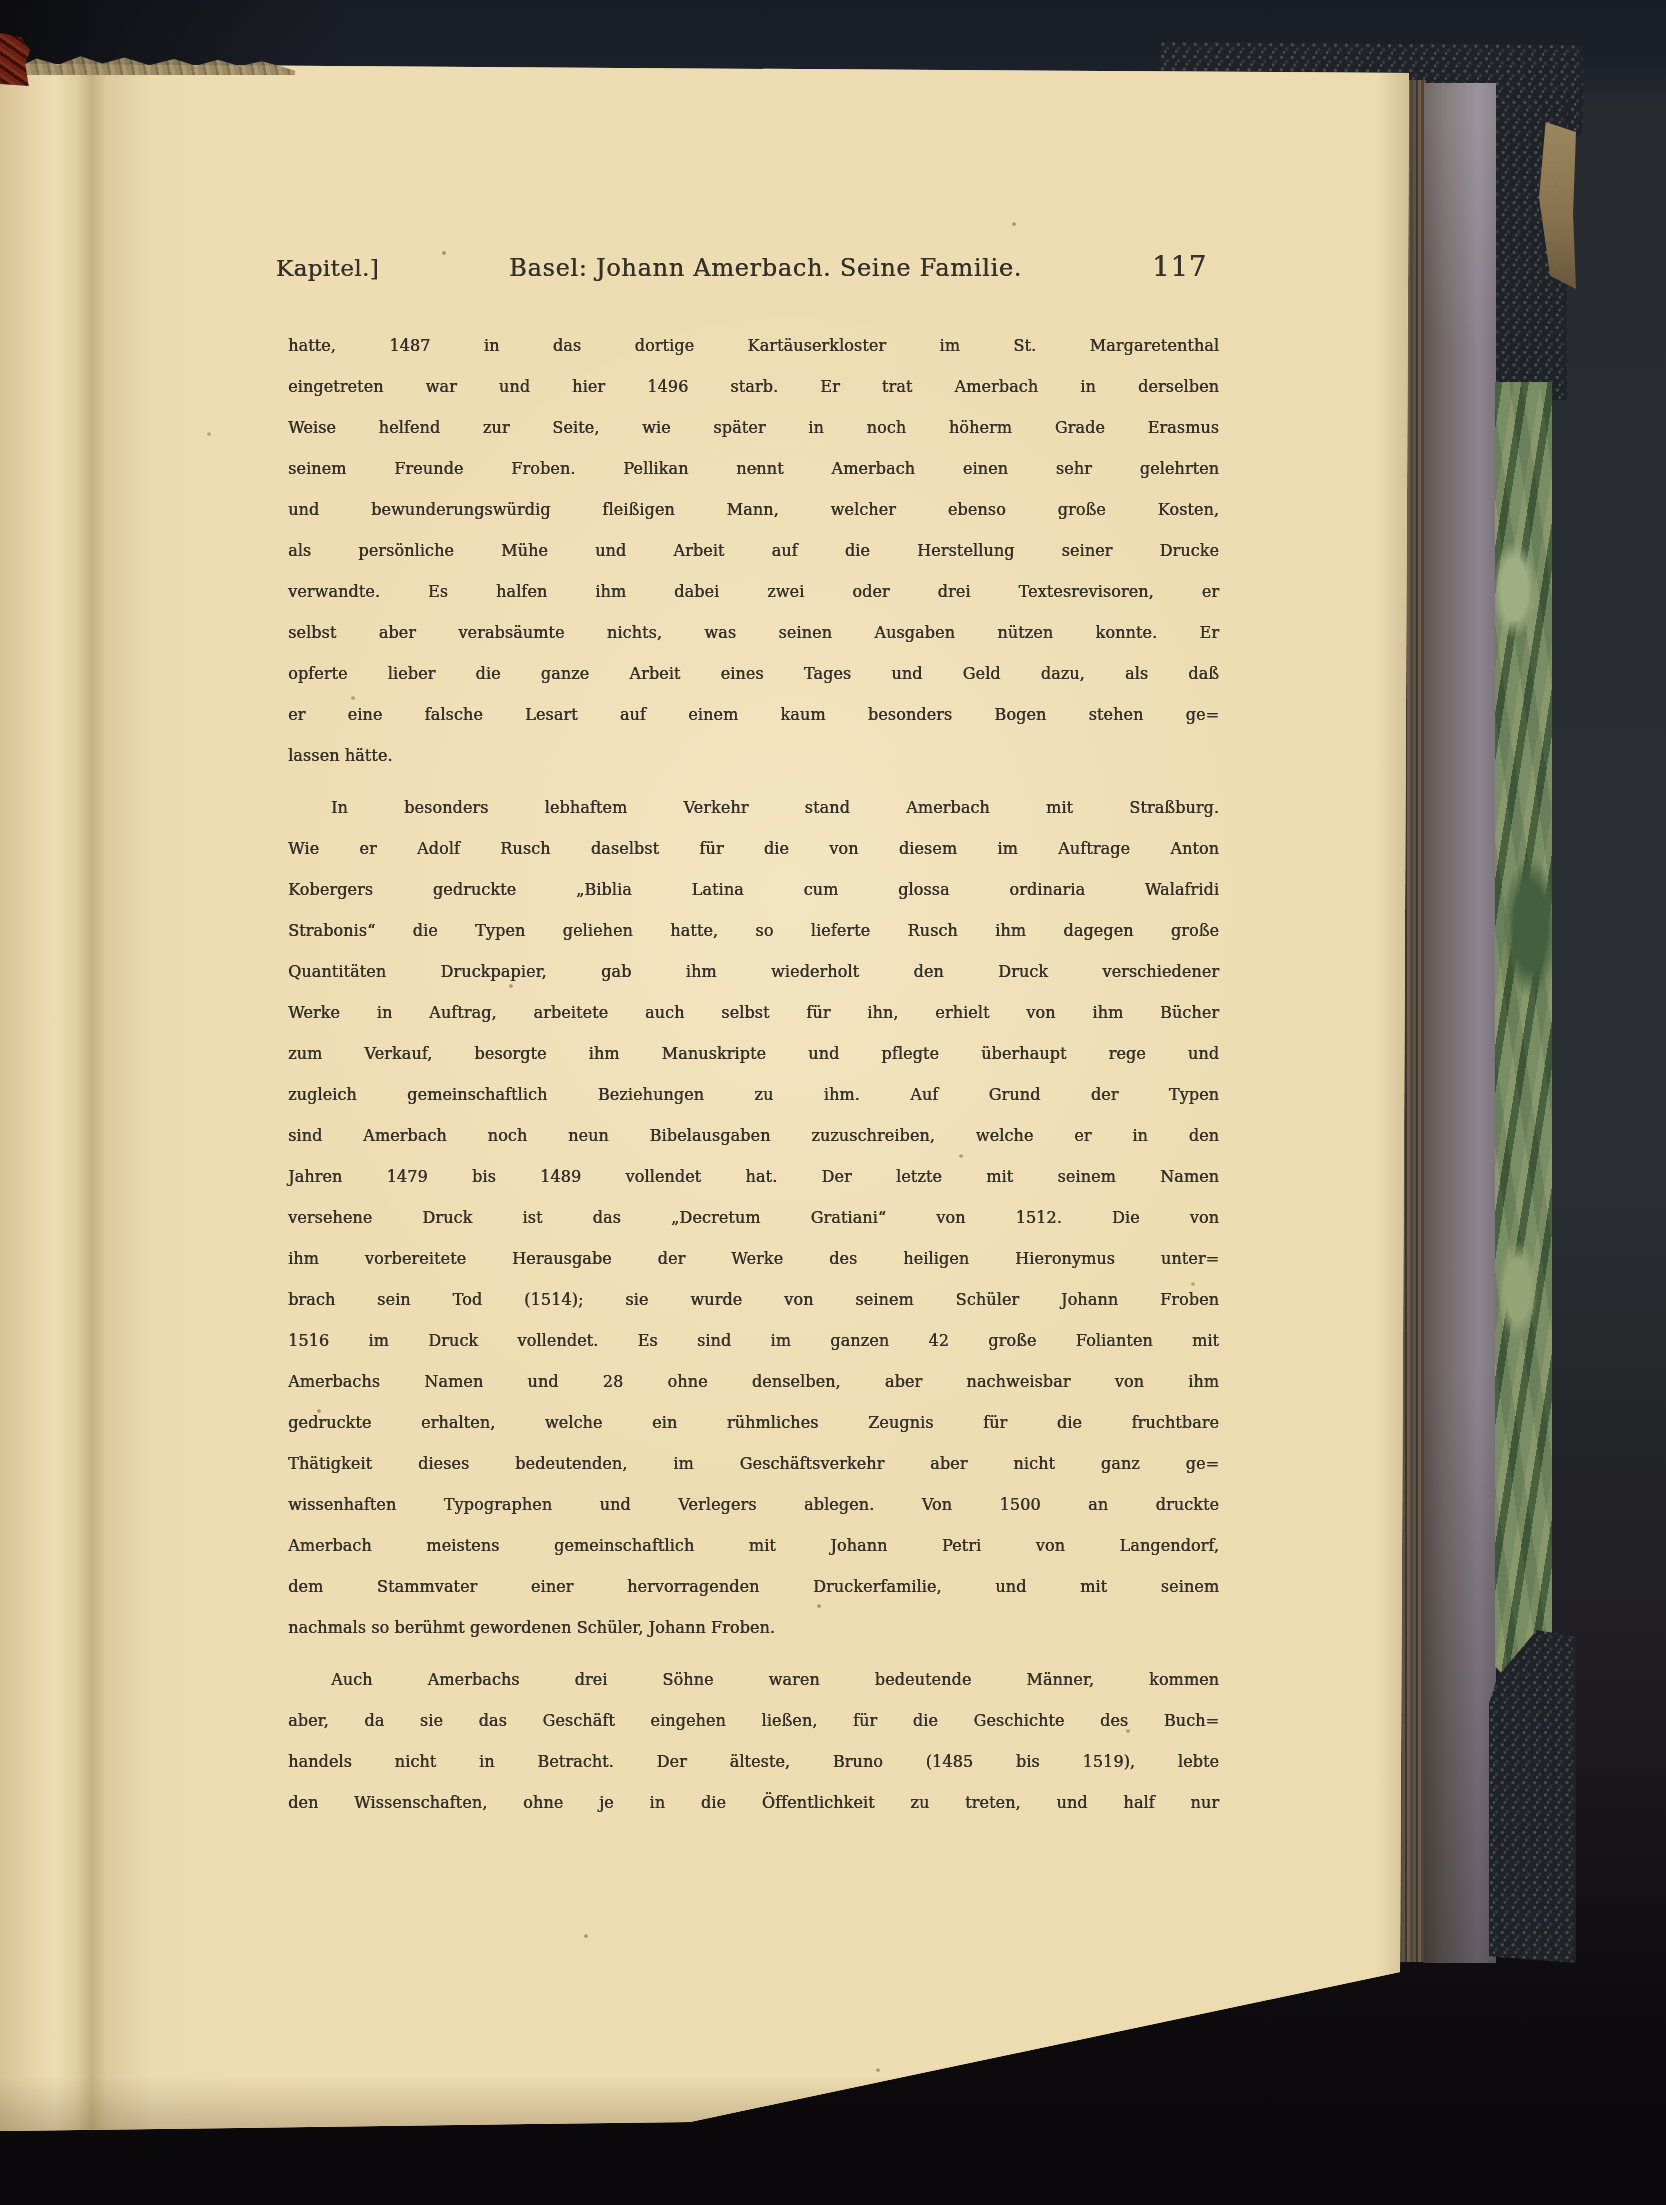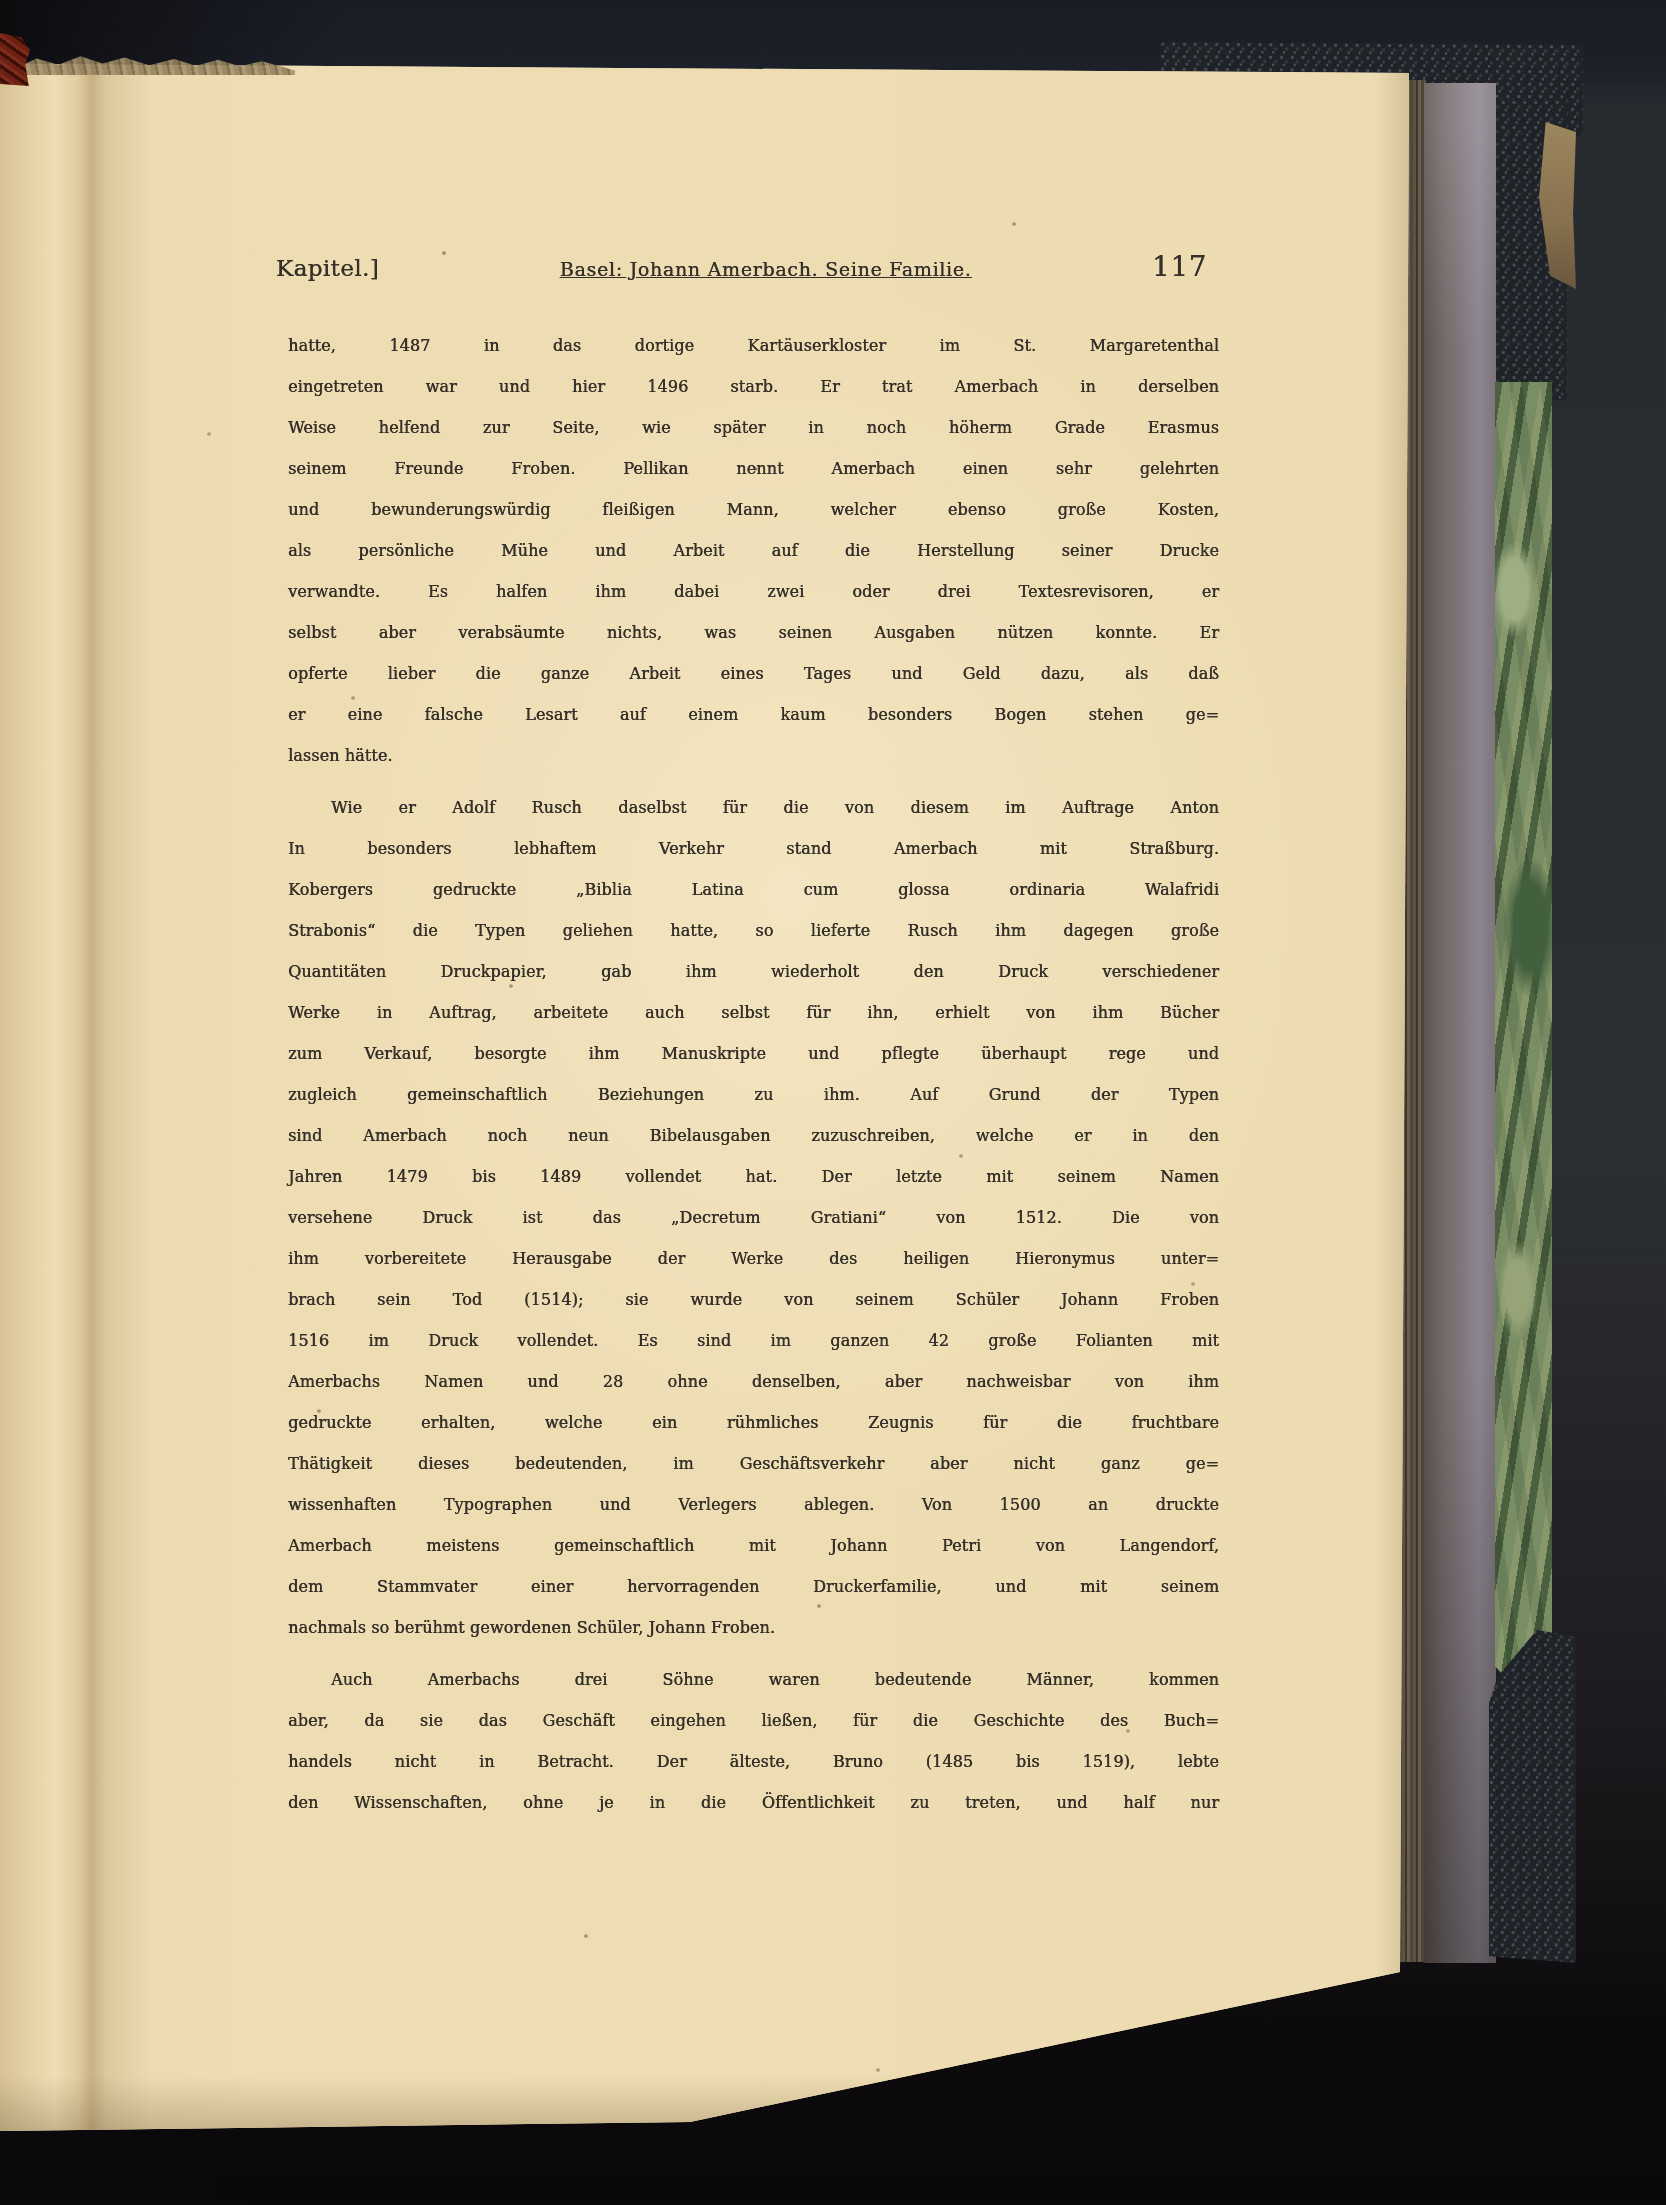--- a/index.html
+++ b/index.html
@@ -91,21 +91,21 @@
       208px 433px 0 0.8px rgba(92,72,45,.4), 1192px 1283px 0 0.8px rgba(92,72,45,.4);
   }
   
   .content{position:absolute;left:0;top:0;z-index:8;color:#35302a;}
   .running-header{
     position:absolute;left:276px;top:250px;width:931px;
     display:flex;align-items:baseline;
     text-shadow:0.3px 0 0 currentColor;
   }
   .header-left{font-size:23px;letter-spacing:0.4px;white-space:nowrap;}
-  .header-center{flex:1;text-align:center;font-size:19px;letter-spacing:0.7px;white-space:nowrap;text-decoration:underline;}
+  .header-center{flex:1;text-align:center;font-size:24px;letter-spacing:0.7px;white-space:nowrap;}
   .header-right{font-size:27.5px;letter-spacing:0.8px;white-space:nowrap;}
   .page-text{
     position:absolute;left:288px;top:325px;width:931px;
     font-size:16px;line-height:41px;letter-spacing:0.1px;
     text-shadow:0.4px 0 0 currentColor;
   }
   .para{margin:0;}
   .para + .para{margin-top:10.8px;}
   .para.indent .line:first-child{text-indent:43px;}
   .line{text-align:justify;text-align-last:justify;}
@@ -142,22 +142,22 @@
         <div class="line">seinem Freunde Froben. Pellikan nennt Amerbach einen sehr gelehrten</div>
         <div class="line">und bewunderungswürdig fleißigen Mann, welcher ebenso große Kosten,</div>
         <div class="line">als persönliche Mühe und Arbeit auf die Herstellung seiner Drucke</div>
         <div class="line">verwandte. Es halfen ihm dabei zwei oder drei Textesrevisoren, er</div>
         <div class="line">selbst aber verabsäumte nichts, was seinen Ausgaben nützen konnte. Er</div>
         <div class="line">opferte lieber die ganze Arbeit eines Tages und Geld dazu, als daß</div>
         <div class="line">er eine falsche Lesart auf einem kaum besonders Bogen stehen ge=</div>
         <div class="line no-j">lassen hätte.</div>
       </div>
       <div class="para indent">
+        <div class="line">In besonders lebhaftem Verkehr stand Amerbach mit Straßburg.</div>
         <div class="line">Wie er Adolf Rusch daselbst für die von diesem im Auftrage Anton</div>
-        <div class="line">In besonders lebhaftem Verkehr stand Amerbach mit Straßburg.</div>
         <div class="line">Kobergers gedruckte „Biblia Latina cum glossa ordinaria Walafridi</div>
         <div class="line">Strabonis“ die Typen geliehen hatte, so lieferte Rusch ihm dagegen große</div>
         <div class="line">Quantitäten Druckpapier, gab ihm wiederholt den Druck verschiedener</div>
         <div class="line">Werke in Auftrag, arbeitete auch selbst für ihn, erhielt von ihm Bücher</div>
         <div class="line">zum Verkauf, besorgte ihm Manuskripte und pflegte überhaupt rege und</div>
         <div class="line">zugleich gemeinschaftlich Beziehungen zu ihm. Auf Grund der Typen</div>
         <div class="line">sind Amerbach noch neun Bibelausgaben zuzuschreiben, welche er in den</div>
         <div class="line">Jahren 1479 bis 1489 vollendet hat. Der letzte mit seinem Namen</div>
         <div class="line">versehene Druck ist das „Decretum Gratiani“ von 1512. Die von</div>
         <div class="line">ihm vorbereitete Herausgabe der Werke des heiligen Hieronymus unter=</div>

